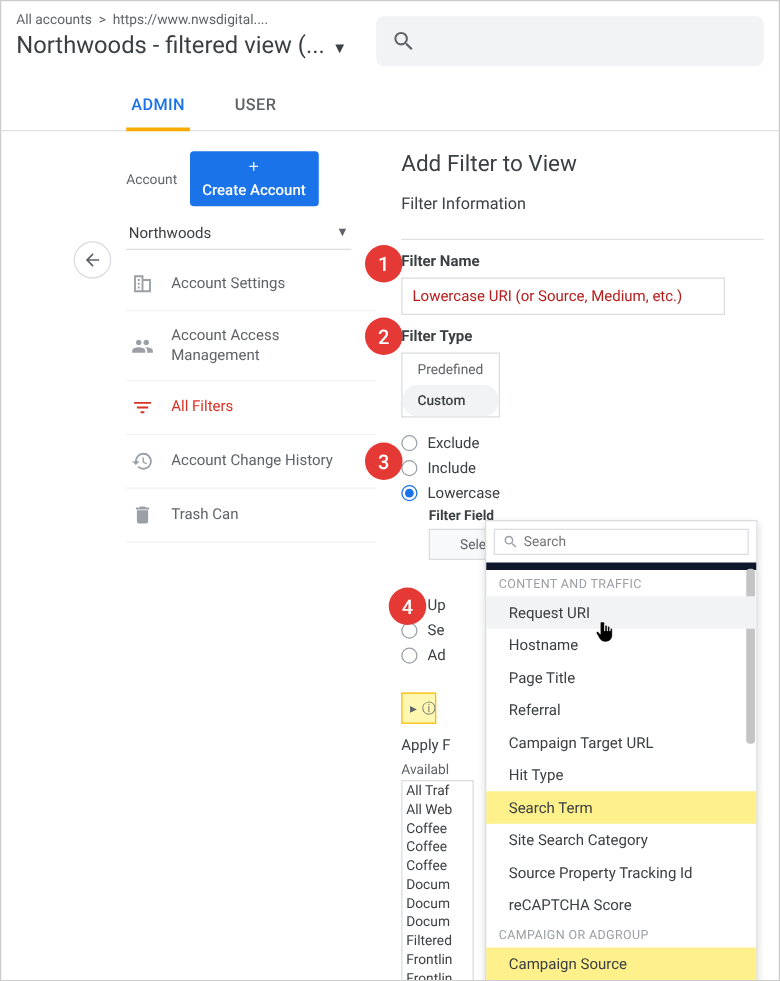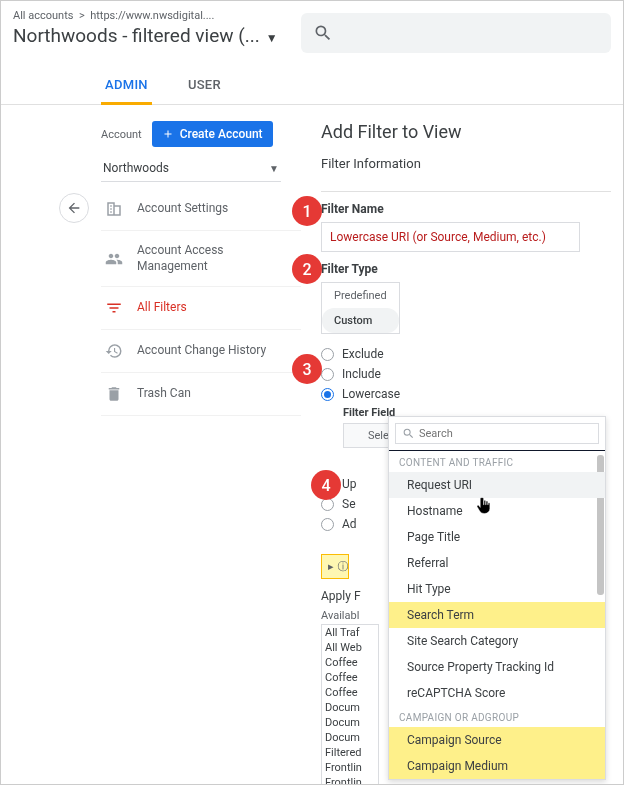--- a/index.html
+++ b/index.html
@@ -14,21 +14,21 @@
 .search-box svg { width: 20px; height: 20px; fill: #5f6368; }
 .tabs { display: flex; gap: 32px; padding: 0 0 0 100px; border-bottom: 1px solid #e0e0e0; margin-top: 14px;}
 .tab { font-size: 13px; font-weight: 500; color: #5f6368; padding: 10px 4px; cursor: pointer; letter-spacing: 0.3px;}
 .tab.active { color: #1a73e8; border-bottom: 3px solid #f9ab00; margin-bottom: -1px;}
 .body-area { display: flex; padding: 16px 0 0 50px; position: relative; }
 .back-arrow { position: absolute; left: 58px; top: 88px; width: 30px; height: 30px; border: 1px solid #dadce0; border-radius: 50%; display: flex; align-items: center; justify-content: center; cursor: pointer; background:#fff;}
 .back-arrow svg { width: 16px; height: 16px; fill: #5f6368; }
 .left-col { width: 250px; padding-left: 50px;}
 .acct-row { display: flex; align-items: center; gap: 10px; margin-bottom: 10px;}
 .acct-label { font-size: 11px; color: #5f6368; }
-.create-btn { background: #1a73e8; color: #fff; border: none; border-radius: 3px; padding: 6px 10px; font-size: 12px; font-weight: 500; display: flex; align-items: center; gap: 6px; cursor: pointer;}
+.create-btn { background: #1a73e8; color: #fff; border: none; border-radius: 3px; padding: 6px 10px; font-size: 12px; font-weight: 500; display: flex; align-items: center; gap: 6px; cursor: pointer; flex-direction: column;}
 .create-btn svg { width: 12px; height: 12px; fill: #fff; }
 .acct-select { display: flex; justify-content: space-between; align-items: center; border-bottom: 1px solid #dadce0; padding: 4px 2px 6px; font-size: 12px; color: #3c4043; cursor: pointer; margin-bottom: 6px; width: 180px;}
 .acct-select .chev { font-size: 10px; color: #5f6368;}
 .nav-list { list-style: none; }
 .nav-item { display: flex; align-items: center; gap: 14px; padding: 12px 4px; font-size: 12px; color: #5f6368; cursor: pointer; border-bottom: 1px solid #f1f1f1;}
 .nav-item.active { color: #d93025; }
 .nav-item .icon { width: 18px; height: 18px; fill: #9aa0a6; flex-shrink: 0; display:flex; align-items:center;}
 .nav-item.active .icon svg { fill: #d93025; }
 .nav-item .txt { line-height: 1.3; }
 .right-col { flex: 1; padding-left: 20px; padding-right: 12px;}
@@ -47,21 +47,21 @@
 .sub-block { margin-left: 22px; margin-top:2px;}
 .sub-label { font-size: 11px; font-weight: 700; color: #3c4043; margin-bottom:4px;}
 .select-btn { border:1px solid #dadce0; background:#f8f9fa; padding: 5px 24px; font-size: 11px; color:#5f6368; display:flex; align-items:center; gap:6px; cursor:pointer; width:fit-content;}
 .select-btn .caret { font-size:9px;}
 .yellow-bar { background:#fef7b2; border:1px solid #fbbc04; padding:4px 6px; font-size:11px; color:#5f6368; display:flex; align-items:center; gap:4px; margin-top:20px; width:28px; overflow:hidden; white-space:nowrap;}
 .apply-label { font-size:12px; color:#3c4043; margin-top:10px;}
 .avail-label { font-size:11px; color:#5f6368; margin-top:6px;}
 .listbox { border:1px solid #dadce0; width: 58px; height: 180px; overflow:hidden; font-size:11px; color:#3c4043; margin-top:2px;}
 .listbox div { padding: 1px 3px; white-space:nowrap;}
 .dropdown { position:absolute; left: 387px; top: 415px; width: 218px; border:1px solid #dadce0; background:#fff; box-shadow:0 2px 6px rgba(0,0,0,0.15); z-index:50;}
-.dd-search { padding:6px; border-bottom:1px solid #0f172a;}
+.dd-search { padding:6px; border-bottom:6px solid #0f172a;}
 .dd-search-inner { border:1px solid #dadce0; display:flex; align-items:center; padding:3px 6px; gap:4px;}
 .dd-search-inner svg { width:13px; height:13px; fill:#9aa0a6;}
 .dd-search-inner input { border:none; outline:none; font-size:11px; flex:1; color:#9aa0a6;}
 .dd-group-label { font-size:10px; color:#9aa0a6; padding:6px 10px 4px; letter-spacing:0.3px;}
 .dd-item { font-size:12px; color:#3c4043; padding:6px 18px; cursor:pointer; position:relative;}
 .dd-item.hl { background:#fef08a;}
 .dd-item.hover { background:#f1f3f4;}
 .dd-scroll { position:absolute; right:1px; top:38px; width:7px; height:140px; background:#c4c4c4; border-radius:3px;}
 .pointer-cursor { position:absolute; left:473px; top:495px; z-index:60;}
 .pointer-cursor svg { width:20px; height:20px;}
@@ -243,20 +243,21 @@
       <input placeholder="Search" style="">
     </div>
   </div>
   <div class="dd-scroll"></div>
   <div class="dd-group-label">CONTENT AND TRAFFIC</div>
   <div id="dd-g1">
       <div class="dd-item hl hover">Request URI</div>
       <div class="dd-item">Hostname</div>
       <div class="dd-item">Page Title</div>
       <div class="dd-item">Referral</div>
+      <div class="dd-item">Campaign Target URL</div>
       <div class="dd-item">Hit Type</div>
       <div class="dd-item hl">Search Term</div>
       <div class="dd-item">Site Search Category</div>
       <div class="dd-item">Source Property Tracking Id</div>
       <div class="dd-item">reCAPTCHA Score</div>
     </div>
   <div class="dd-group-label">CAMPAIGN OR ADGROUP</div>
   <div id="dd-g2">
       <div class="dd-item hl">Campaign Source</div>
       <div class="dd-item hl">Campaign Medium</div>

